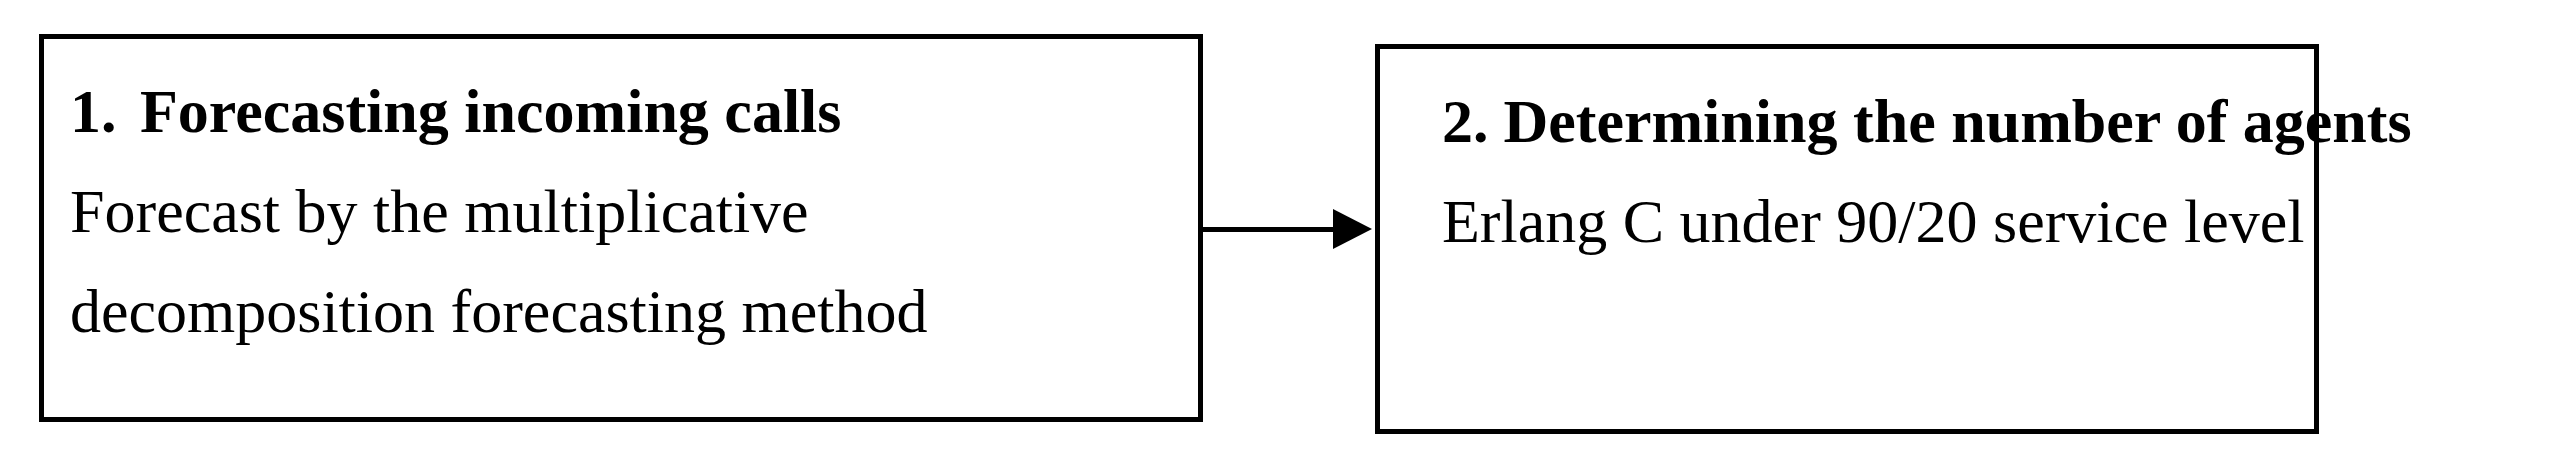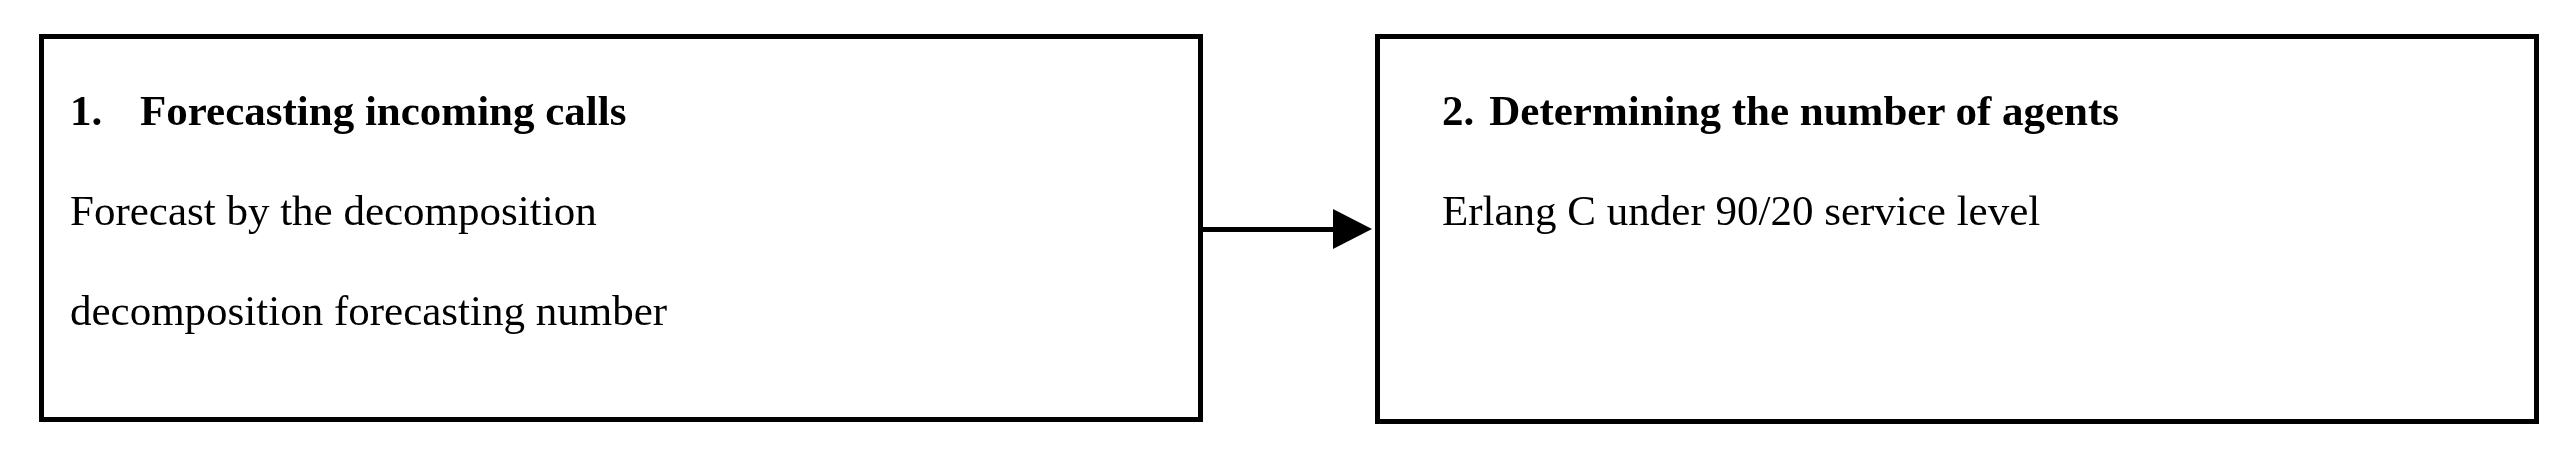--- a/index.html
+++ b/index.html
@@ -19,34 +19,34 @@
     background: var(--bg);
     font-family: "Liberation Serif", "DejaVu Serif", serif;
     color: var(--text-color);
     overflow: hidden;
   }
   .step-box {
     position: absolute;
     border: 5.6px solid var(--border-color);
     background: var(--bg);
     box-sizing: border-box;
-    font-size: 43px;
+    font-size: 62px;
     line-height: 100px;
   }
   .box1 {
     left: 39px;
     top: 34px;
     width: 1164px;
     height: 388px;
     padding: 22px 18.6px 0 26px;
   }
   .box2 {
     left: 1375px;
-    top: 34px;
-    width: 1164px;
+    top: 44px;
+    width: 944px;
     height: 390px;
     padding: 22px 18.6px 0 62px;
   }
   .title-line {
     font-weight: bold;
     white-space: nowrap;
   }
   .step-num {
     display: inline-block;
   }
@@ -89,22 +89,22 @@
 </style>
 </head>
 <body>
 
 <div class="canvas">
 
   <div class="step-box box1">
     <div class="title-line">
       <span class="step-num">1.</span><span>Forecasting incoming calls</span>
     </div>
-    <div class="desc-line">Forecast by the decomposition</div>
-    <div class="desc-line">decomposition forecasting number</div>
+    <div class="desc-line">Forecast by the multiplicative</div>
+    <div class="desc-line">decomposition forecasting method</div>
   </div>
 
   <div class="arrow">
     <div class="arrow-shaft"></div>
     <div class="arrow-head"></div>
   </div>
 
   <div class="step-box box2">
     <div class="title-line">
       <span class="step-num">2.</span><span>Determining the number of agents</span>

